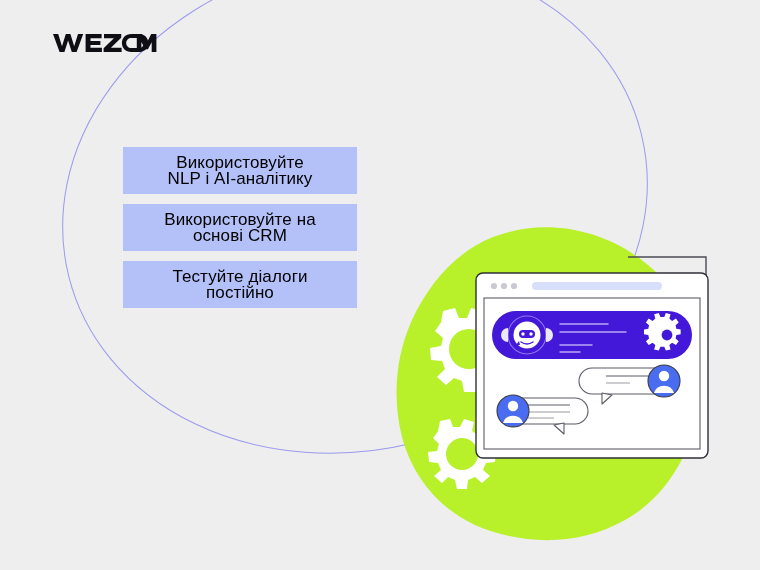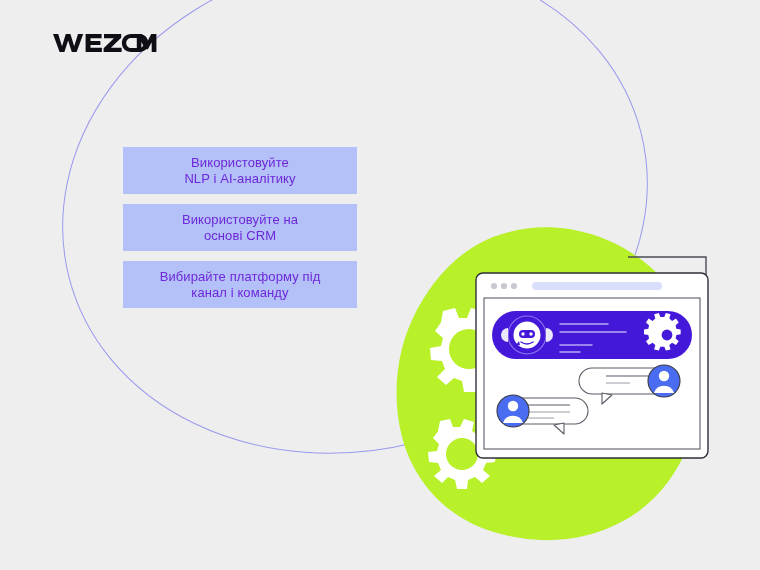--- a/index.html
+++ b/index.html
@@ -58,23 +58,23 @@
     height: 47px;
     background: #b4c0f8;
     display: flex;
     align-items: center;
     justify-content: center;
     text-align: center;
     box-sizing: border-box;
     padding: 0 8px;
   }
   .tip-text {
-    font-size: 13px;
+    font-size: 17px;
     line-height: 16px;
-    color: #6d28d9;
+    color: #000000;
     letter-spacing: 0.1px;
     white-space: pre-line;
   }
 
   
   #illustration {
     position: absolute;
     left: 380px;
     top: 225px;
     width: 380px;
@@ -115,25 +115,25 @@
       <span class="tip-text">Використовуйте
 NLP і AI-аналітику</span>
     </div>
 
 
     <div class="tip-box">
       <span class="tip-text">Використовуйте на
 основі CRM</span>
     </div>
 
-
     <div class="tip-box">
-      <span class="tip-text">Вибирайте платформу під
-канал і команду</span>
+      <span class="tip-text">Тестуйте діалоги
+постійно</span>
     </div>
+
 
   </div>
 
   <div id="illustration">
     <svg width="380" height="345" viewBox="0 0 380 345" aria-hidden="true">
 
       <path fill="#b8f02a" d="M113 12 C165 -8 225 4 268 40 C310 75 330 120 322 170
                C314 222 290 270 245 295 C198 322 140 320 95 300
                C58 283 32 250 22 212 C12 172 16 130 32 95
                C50 56 78 26 113 12 Z"></path>

